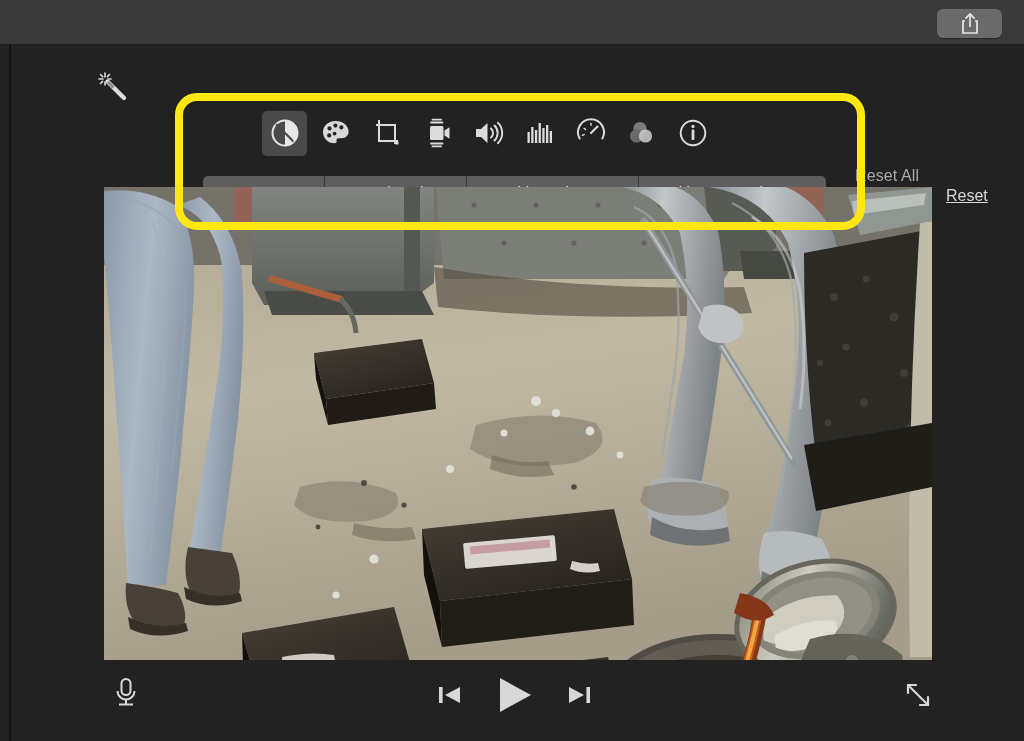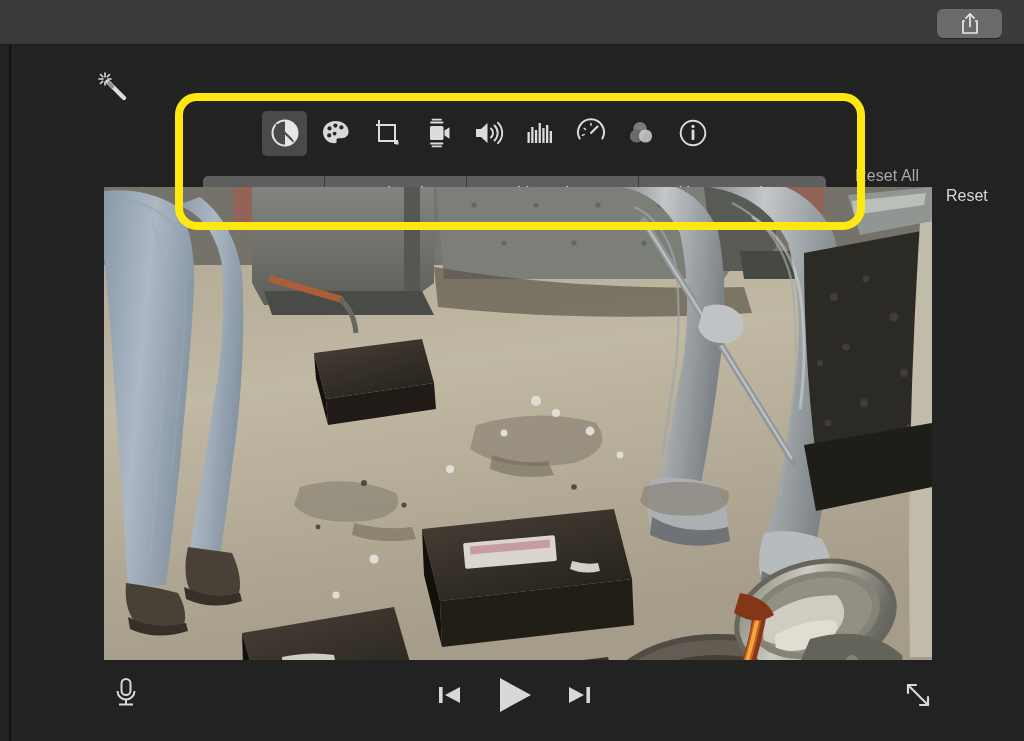--- a/index.html
+++ b/index.html
@@ -82,20 +82,21 @@
     white-space: nowrap;
     margin-top: 48px;
   }
   .reset-btn {
     position: absolute;
     left: 946px;
     top: 142px;
     font-size: 16px;
     color: #d8d8d8;
     white-space: nowrap;
+    text-decoration: underline;
   }
 
   
   .highlight {
     position: absolute;
     left: 175px;
     top: 48px;
     width: 690px;
     height: 137px;
     border: 8px solid #FFE812;

